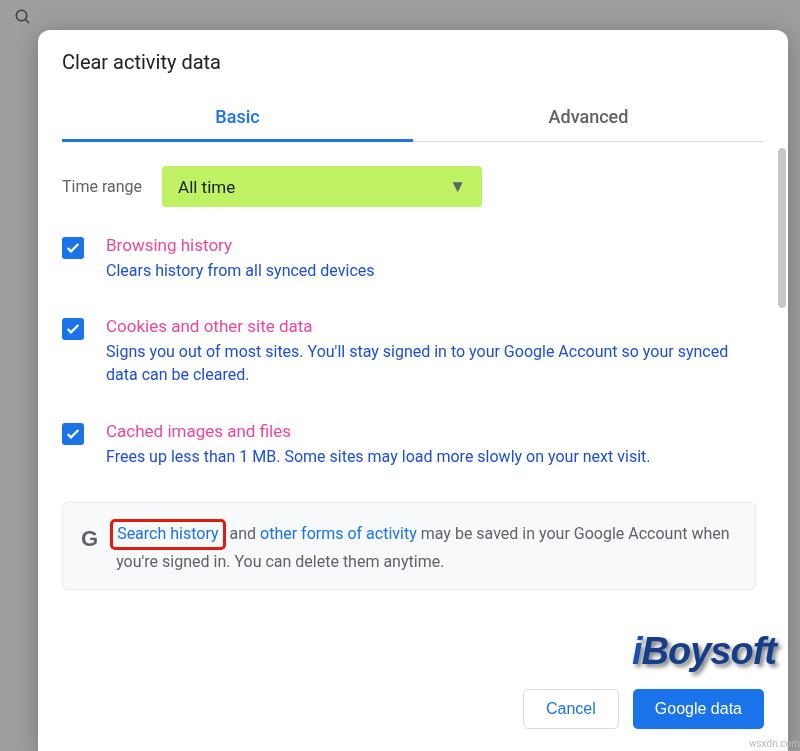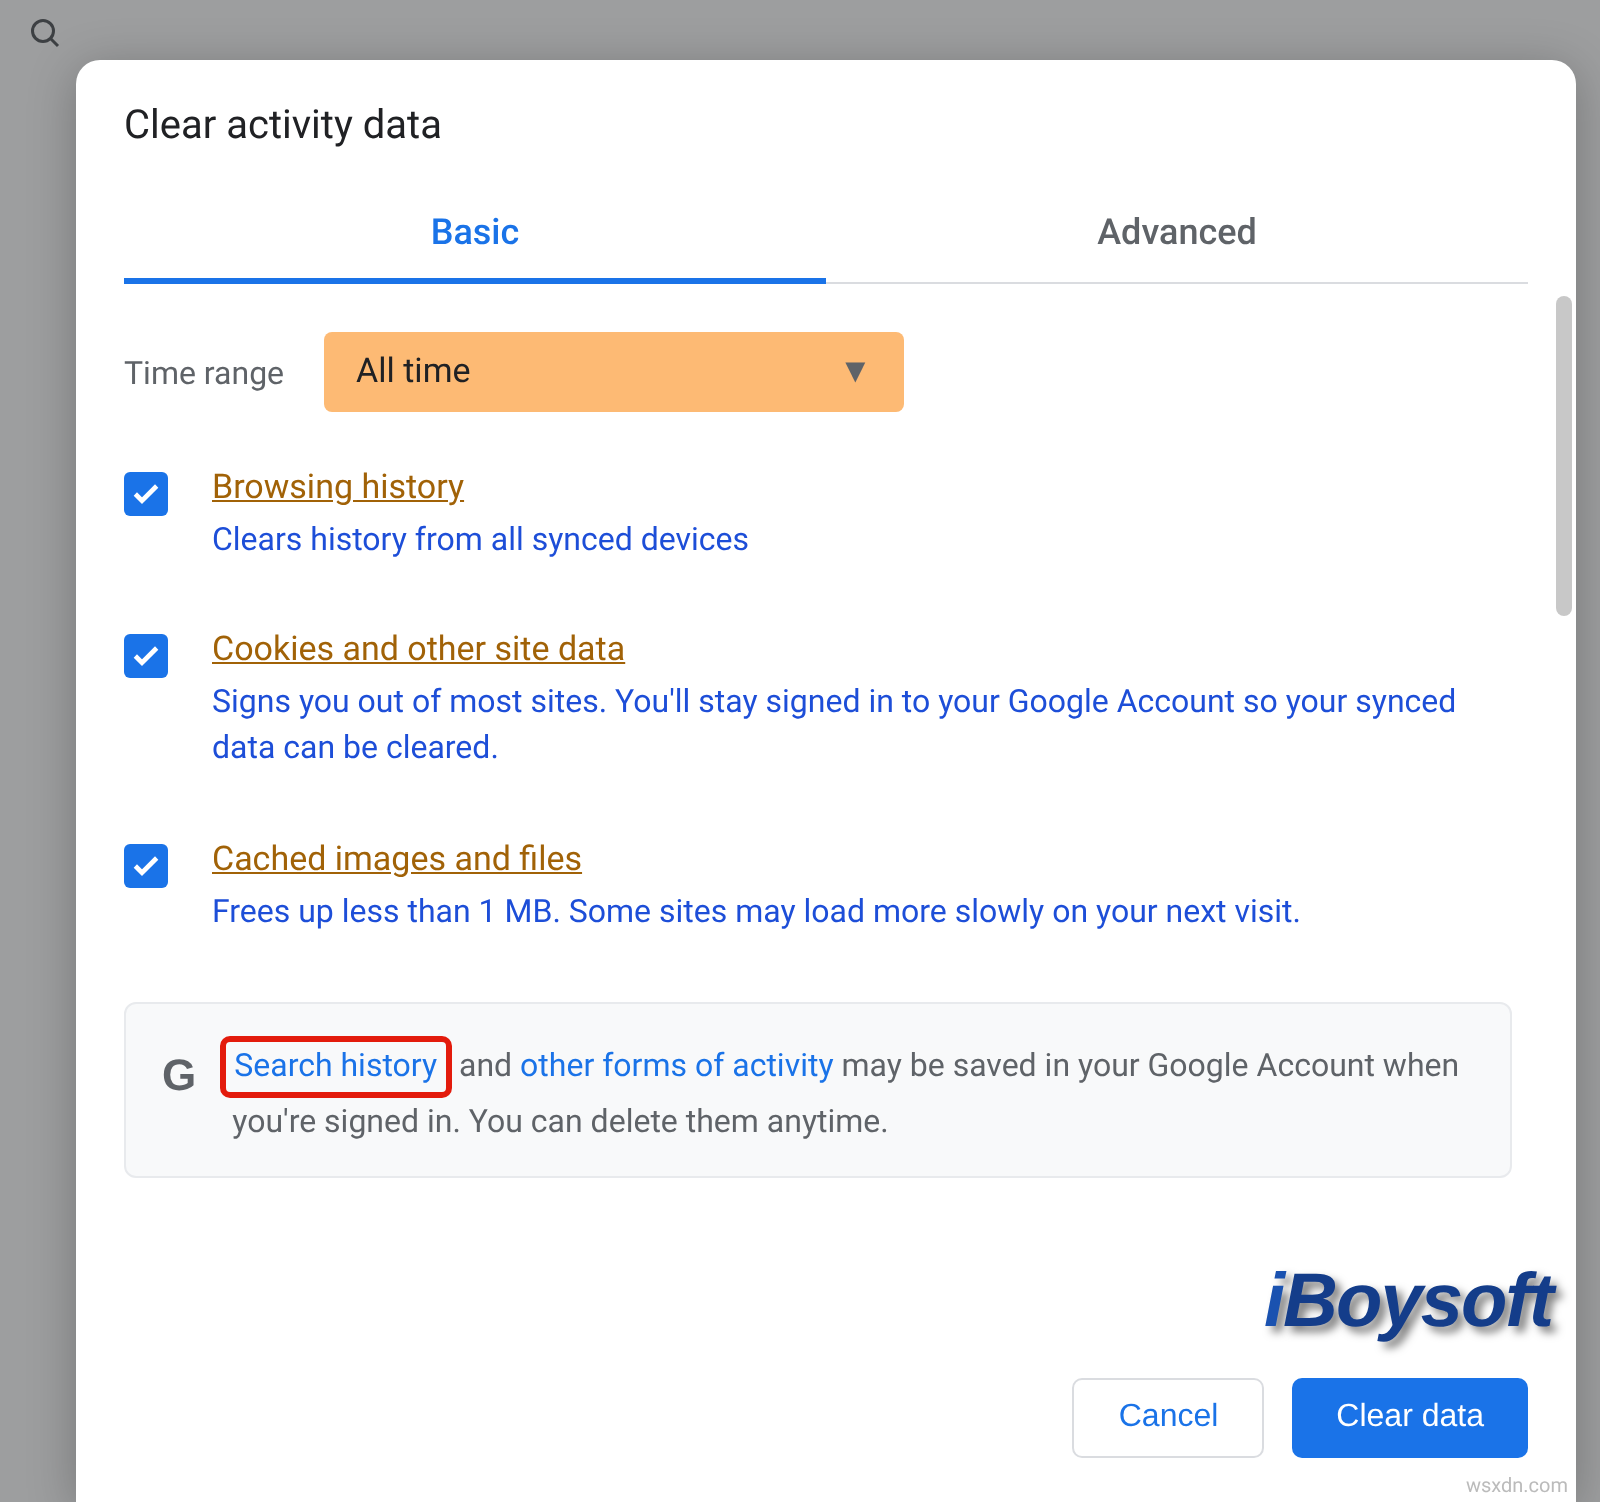--- a/index.html
+++ b/index.html
@@ -92,24 +92,24 @@
     margin-bottom: 28px;
   }
   .time-label {
     color: #5f6368;
     font-size: 16px;
   }
   .time-select {
     display: flex;
     align-items: center;
     justify-content: space-between;
-    background: #fdba74;
+    background: #bef264;
     border-radius: 4px;
     padding: 10px 16px;
-    width: 290px;
+    width: 320px;
     color: #202124;
     font-size: 17px;
     cursor: pointer;
   }
   .time-select .caret {
     color: #5f6368;
   }
   .option-row {
     display: flex;
     gap: 22px;
@@ -125,23 +125,22 @@
     align-items: center;
     justify-content: center;
     flex-shrink: 0;
     margin-top: 2px;
     cursor: pointer;
   }
   .checkbox svg { width: 16px; height: 16px; }
   .opt-text { flex: 1; }
   .opt-title {
     font-size: 17px;
-    color: #a16207;
+    color: #ec4899;
     margin-bottom: 4px;
-    text-decoration: underline;
   }
   .opt-desc {
     font-size: 16px;
     color: #1d4ed8;
     line-height: 1.45;
   }
   .info-box {
     background: #f8f9fa;
     border: 1px solid #e8eaed;
     border-radius: 6px;
@@ -212,21 +211,21 @@
     font-style: italic;
     font-size: 38px;
     letter-spacing: -1px;
     color: #143d8a;
     text-shadow: 3px 3px 4px rgba(0,0,0,0.5);
     pointer-events: none;
   }
   .watermark .i-letter { color: #1a52b0; }
   .credit {
     position: absolute;
-    right: 16px;
+    right: 0;
     bottom: 2px;
     font-size: 10px;
     color: #bbb;
     z-index: 6;
     margin-left: 19px;
   }
 </style>
 </head>
 <body>
 
@@ -302,18 +301,18 @@
         <div>
           <span class="red-box"><span class="link">Search history</span></span><span> and </span><span class="link">other forms of activity</span><span> may be saved in your Google Account when you're signed in. You can delete them anytime.</span>
         </div>
       </div>
 
     </div>
   </div>
 
   <div class="footer">
     <button class="btn btn-cancel">Cancel</button>
-    <button class="btn btn-primary">Clear data</button>
+    <button class="btn btn-primary">Google data</button>
   </div>
 </div>
 
 <div class="watermark"><span class="i-letter">i</span>Boysoft</div>
 <div class="credit">wsxdn.com</div>
 
 </body></html>

